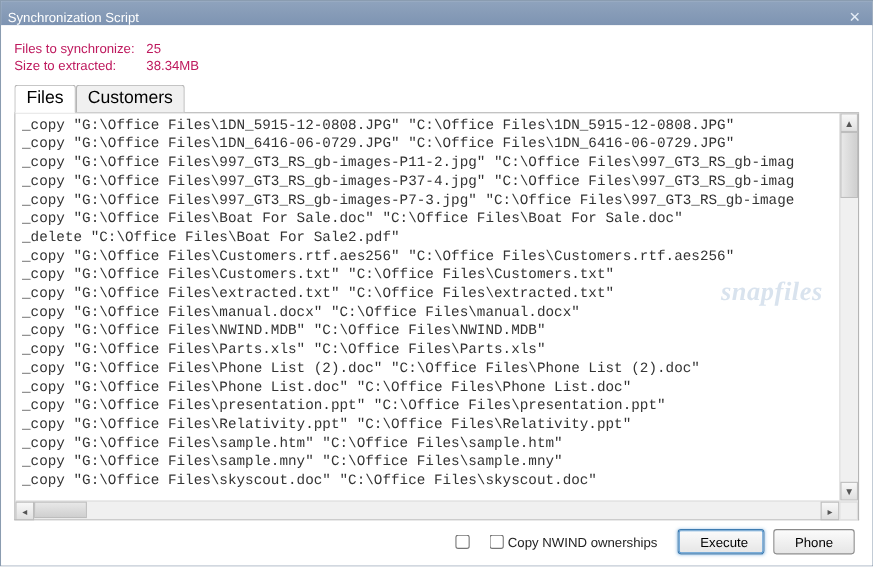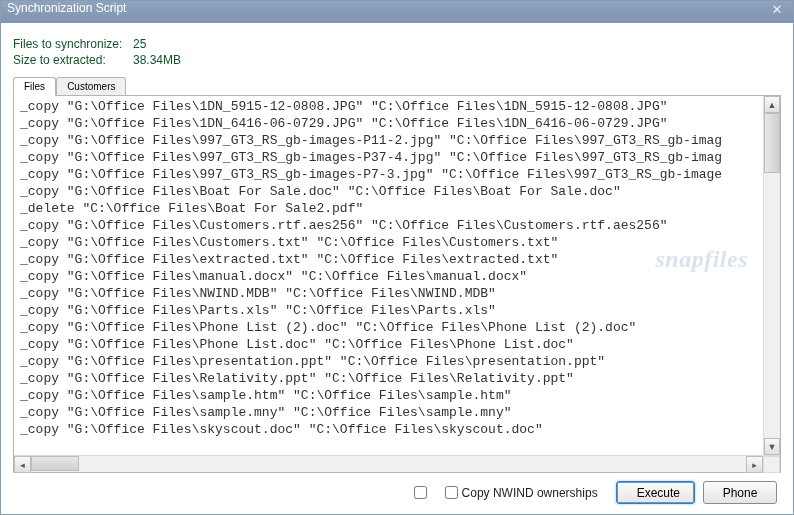--- a/index.html
+++ b/index.html
@@ -17,21 +17,21 @@
   background: #f4f4f4;
   border: 1px solid #8a9cb0;
   display: flex;
   flex-direction: column;
 }
 .titlebar {
   background: linear-gradient(to bottom, #8fa3bd 0%, #7e94b2 100%);
   color: #fff;
   height: 22px;
   display: flex;
-  align-items: flex-start;
+  align-items: flex-end;
   padding: 0 6px;
   font-size: 12px;
 }
 .titlebar .title { flex: 1; }
 .titlebar .close {
   width: 20px;
   height: 16px;
   display: flex;
   align-items: center;
   justify-content: center;
@@ -43,38 +43,38 @@
   flex: 1;
   background: #fff;
   margin: 0;
   padding: 14px 12px 8px 12px;
   display: flex;
   flex-direction: column;
 }
 .info-row {
   display: flex;
   font-size: 12px;
-  color: #14532d;
+  color: #be185d;
   margin-bottom: 2px;
 }
 .info-row .label { width: 120px; }
 .tabs {
   display: flex;
   margin-top: 8px;
   margin-bottom: 0;
   border-bottom: 1px solid #b5b5b5;
   position: relative;
   z-index: 2;
 }
 .tab {
   padding: 3px 10px 3px 10px;
   border: 1px solid #b5b5b5;
   border-bottom: none;
   background: #f0f0f0;
-  font-size: 10px;
+  font-size: 16px;
   margin-right: 0;
   border-radius: 3px 3px 0 0;
   cursor: pointer;
   position: relative;
 }
 .tab.active {
   background: #fff;
   border-bottom: 1px solid #fff;
   margin-bottom: -1px;
 }

